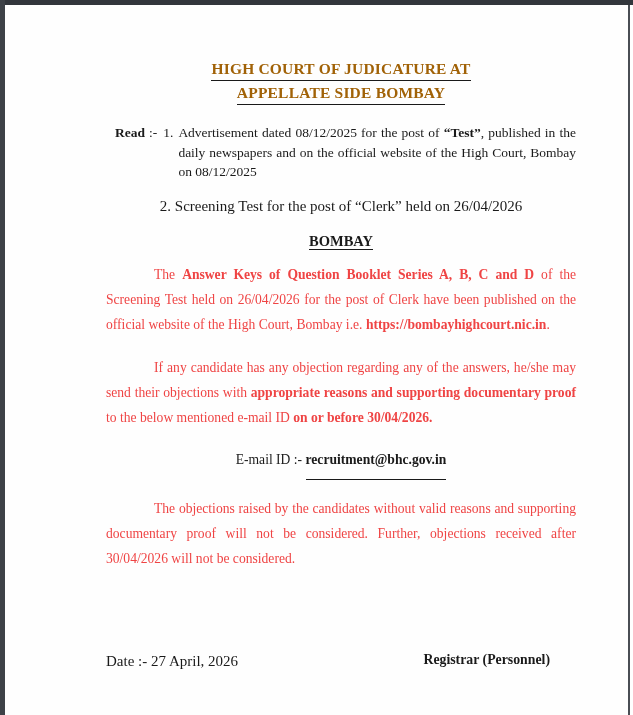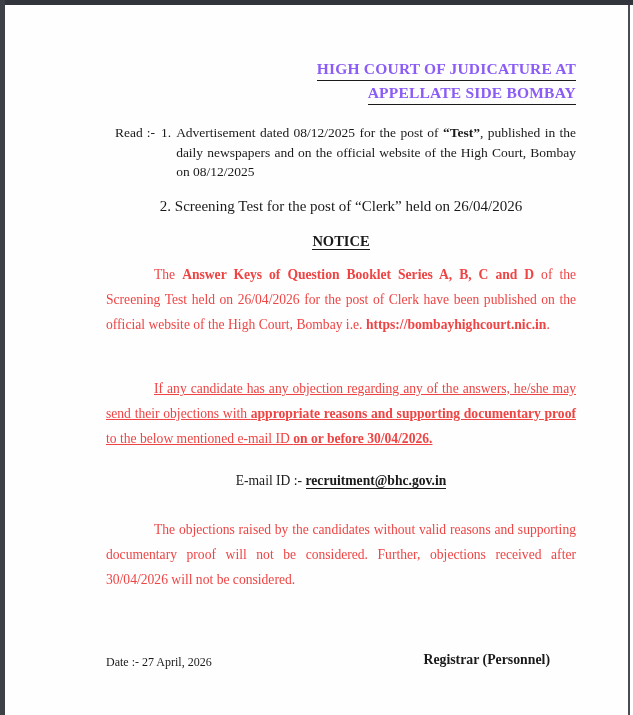--- a/index.html
+++ b/index.html
@@ -48,48 +48,48 @@
   }
   .content {
     position: absolute;
     left: 101px;
     top: 0;
     width: 470px;
   }
 
   
   .doc-title {
-    text-align: right;
+    text-align: center;
     font-size: 15.5px;
     font-weight: bold;
     letter-spacing: 0.2px;
     line-height: 21px;
     margin-top: 53px;
-    color: #8b5cf6;
+    color: #a16207;
     font-family: Liberation Serif, serif;
   }
   .doc-title .tline {
     display: inline-block;
     border-bottom: 1.5px solid #1a1a1a;
     padding-bottom: 1px;
   }
   .doc-title .tline2 { margin-top: 1px; }
 
   
   .read-block {
     margin-top: 18px;
     font-size: 13.5px;
     line-height: 19.5px;
   }
   .read-row {
     display: flex;
     align-items: flex-start;
   }
   .read-label {
-    font-weight: normal;
+    font-weight: bold;
     white-space: nowrap;
     padding-right: 4px;
     flex: 0 0 auto;
     padding-left: 9px;
   }
   .read-colon {
     white-space: nowrap;
     padding-right: 6px;
     flex: 0 0 auto;
   }
@@ -129,54 +129,54 @@
   p.body-para {
     margin: 0;
     font-size: 13.6px;
     line-height: 25px;
     text-align: justify;
     text-justify: inter-word;
     text-indent: 48px;
     color: #ef4444;
   }
   p.p1 { margin-top: 12px; }
-  p.p2 { margin-top: 39px; text-decoration: underline; }
+  p.p2 { margin-top: 18px; }
   p.p3 { margin-top: 28px; }
   b, .b { font-weight: bold; }
   .url { font-weight: bold; }
 
   
   .email-line {
     text-align: center;
     margin-top: 22px;
     font-size: 13.6px;
   }
   .email-addr {
     font-weight: bold;
     border-bottom: 1.3px solid #1a1a1a;
-    padding-bottom: 0px;
+    padding-bottom: 12px;
   }
 
   
   .footer {
     position: absolute;
     left: 101px;
     top: 645px;
     width: 470px;
     font-size: 13.6px;
   }
   .footer-inner {
     display: flex;
     align-items: flex-end;
     justify-content: space-between;
   }
   .date-blk {
     white-space: nowrap;
     padding-bottom: 0px;
-    font-size: 12px;
+    font-size: 15px;
   }
   .sign-blk {
     text-align: center;
     font-weight: bold;
     line-height: 20px;
     padding-right: 26px;
   }
   .sd { display: block; font-size: 13.6px; letter-spacing: 0.2px;}
   .registrar { display: block; font-size: 13.8px; }
 </style>
@@ -204,21 +204,21 @@
           <span class="read-colon">:-</span>
           <span class="read-num">1.</span>
           <span class="read-text"><span>Advertisement dated 08/12/2025 for the post of </span><b>“Test”</b><span>, published in the daily newspapers and on the official website of the High Court, Bombay on 08/12/2025</span></span>
         </div>
         <div class="read-item2">
           <span class="inner">2. Screening Test for the post of “Clerk” held on 26/04/2026</span>
         </div>
       </div>
 
       <div class="notice-head">
-        <span>NOTICE</span>
+        <span>BOMBAY</span>
       </div>
 
       <p class="body-para p1"><span>The </span><b>Answer Keys of Question Booklet Series A, B, C and D</b><span> of the Screening Test held on 26/04/2026 for the post of Clerk have been published on the official website of the High Court, Bombay i.e. </span><b class="url">https://bombayhighcourt.nic.in</b><span>.</span></p>
 
       <p class="body-para p2"><span>If any candidate has any objection regarding any of the answers, he/she may send their objections with </span><b>appropriate reasons and supporting documentary proof</b><span> to the below mentioned e-mail ID </span><b>on or before 30/04/2026.</b></p>
 
       <div class="email-line">
         <span>E-mail ID :- </span><span class="email-addr">recruitment@bhc.gov.in</span>
       </div>
 

